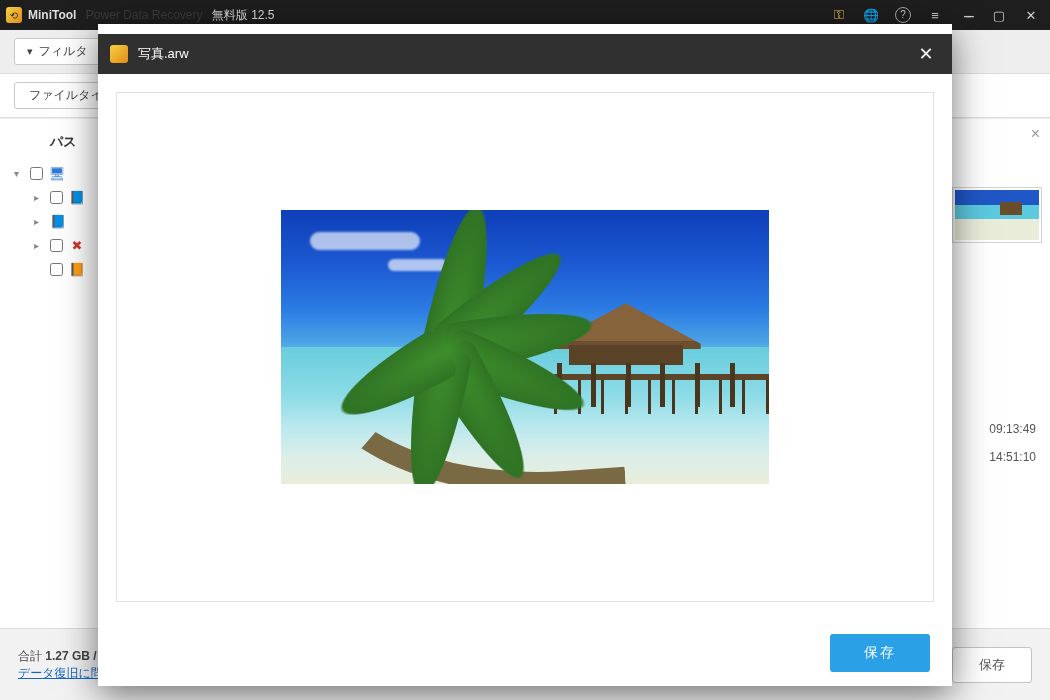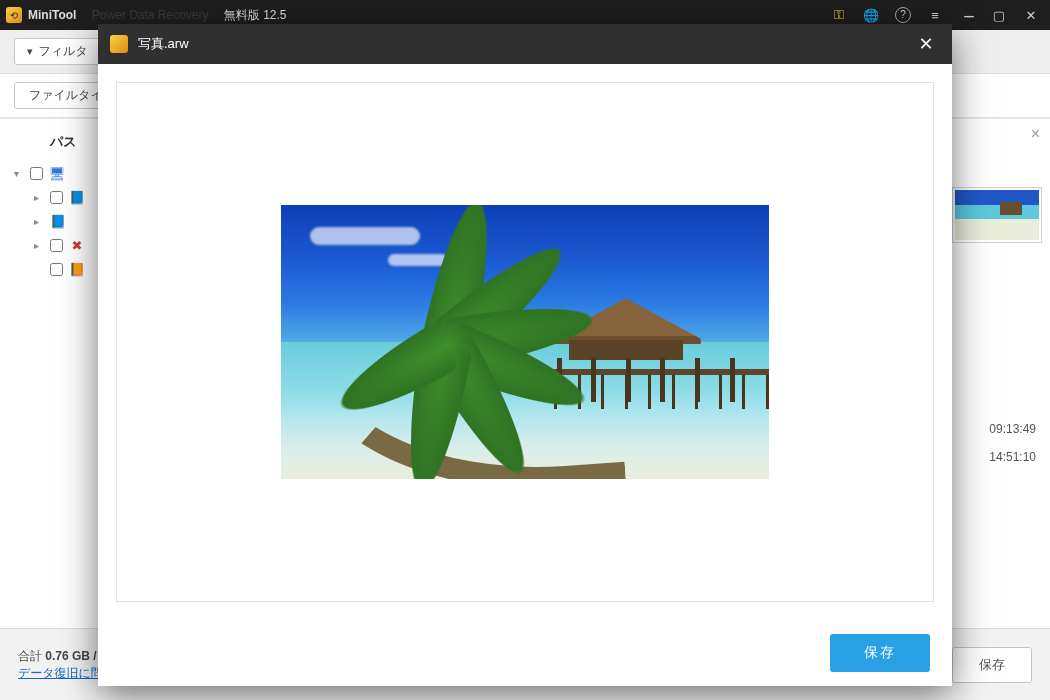--- a/index.html
+++ b/index.html
@@ -48,21 +48,21 @@
   .thumb-inner { width:100%; height:100%; background:linear-gradient(to bottom,#2057c7 0%,#2057c7 30%,#5cc9df 30%,#5cc9df 58%,#e9ecd9 58%,#e9ecd9 100%); position:relative;}
   .thumb-inner::after{content:"";position:absolute;left:54%;top:24%;width:26%;height:26%;background:#6a4e2c;border-radius:2px 2px 0 0;}
   .time-rows { position:absolute; right:14px; top:296px; font-size:12px; color:#555; text-align:right; line-height:28px;}
 
   .status { position:absolute; left:0; right:0; bottom:0; height:72px; border-top:1px solid #dcdcdc; background:#f2f2f2; padding:10px 18px; display:flex; align-items:center; justify-content:space-between;}
   .status-left { font-size:12px; color:#444;}
   .status-left .total b { font-weight:bold;}
   .status-left a { color:#1565c0; text-decoration:underline; font-size:12px;}
   .save-outline { border:1px solid #c4c4c4; background:#fff; border-radius:3px; padding:8px 26px; font-size:13px; color:#555; cursor:pointer;}
   .modal { position:absolute; left:98px; top:24px; right:98px; bottom:14px; background:#fff; box-shadow:0 8px 34px rgba(0,0,0,0.55); display:flex; flex-direction:column;}
-  .modal-title { height:40px; background:#303030; color:#fff; display:flex; align-items:center; padding:15px 12px; gap:10px; font-size:13px;}
+  .modal-title { height:40px; background:#303030; color:#fff; display:flex; align-items:center; padding:15px 12px; gap:10px; font-size:13px;margin-top:10px;}
   .modal-title .mlogo { width:18px; height:18px; background:linear-gradient(135deg,#f7d23e,#e08b1c); border-radius:3px;}
   .modal-title .mtitle { flex:1;}
   .modal-title .mclose { color:#eee; font-size:18px; width:28px; text-align:center; cursor:pointer;}
   .preview-wrap { flex:1; padding:18px; }
   .preview-frame { width:100%; height:100%; border:1px solid #e1e1e1; background:#fff; display:flex; align-items:center; justify-content:center;}
   .preview-img { width:488px; height:274px; position:relative; overflow:hidden;}
   
   .sky { position:absolute; inset:0; background:linear-gradient(to bottom,#0d3fb8 0%,#1c59d2 20%,#2b7be3 36%,#4aa2e6 48%,#7fd4e9 58%);}
   .sea { position:absolute; left:0; right:0; top:50%; bottom:0; background:linear-gradient(to bottom,#69cddc 0%,#8adbe6 34%,#b9e8ee 58%,#dceee9 80%,#e9eddb 100%);}
   .hut { position:absolute; right:14%; top:34%; width:150px; height:100px;}
@@ -86,21 +86,21 @@
 </style>
 </head>
 <body>
 
 <div class="appwin">
 
   <div class="titlebar">
     <span class="logo">⟲</span>
     <span class="title">
       <b>MiniTool</b>
-      <span style="opacity:.15;margin:0 12px">Power Data Recovery</span>
+      <span style="opacity:.15;margin:0 6px">Power Data Recovery</span>
       <span>無料版 12.5</span>
     </span>
     <span class="tbicon key"></span>
     <span class="tbicon world"></span>
     <span class="tbicon help"></span>
     <span class="tbicon">≡</span>
     <span class="tbicon min"></span>
     <span class="tbicon max"></span>
     <span class="tbicon close"></span>
   </div>
@@ -163,21 +163,21 @@
         <div>14:51:10</div>
       </div>
     </div>
 
   </div>
 
   <div class="status">
     <div class="status-left">
       <div class="total">
         <span>合計</span>
-        <b>0.76 GB /</b>
+        <b>1.27 GB /</b>
       </div>
       <a href="#">データ復旧に問題</a>
     </div>
     <button class="save-outline">保存</button>
   </div>
 
 </div>
 
 <div class="modal">
 

